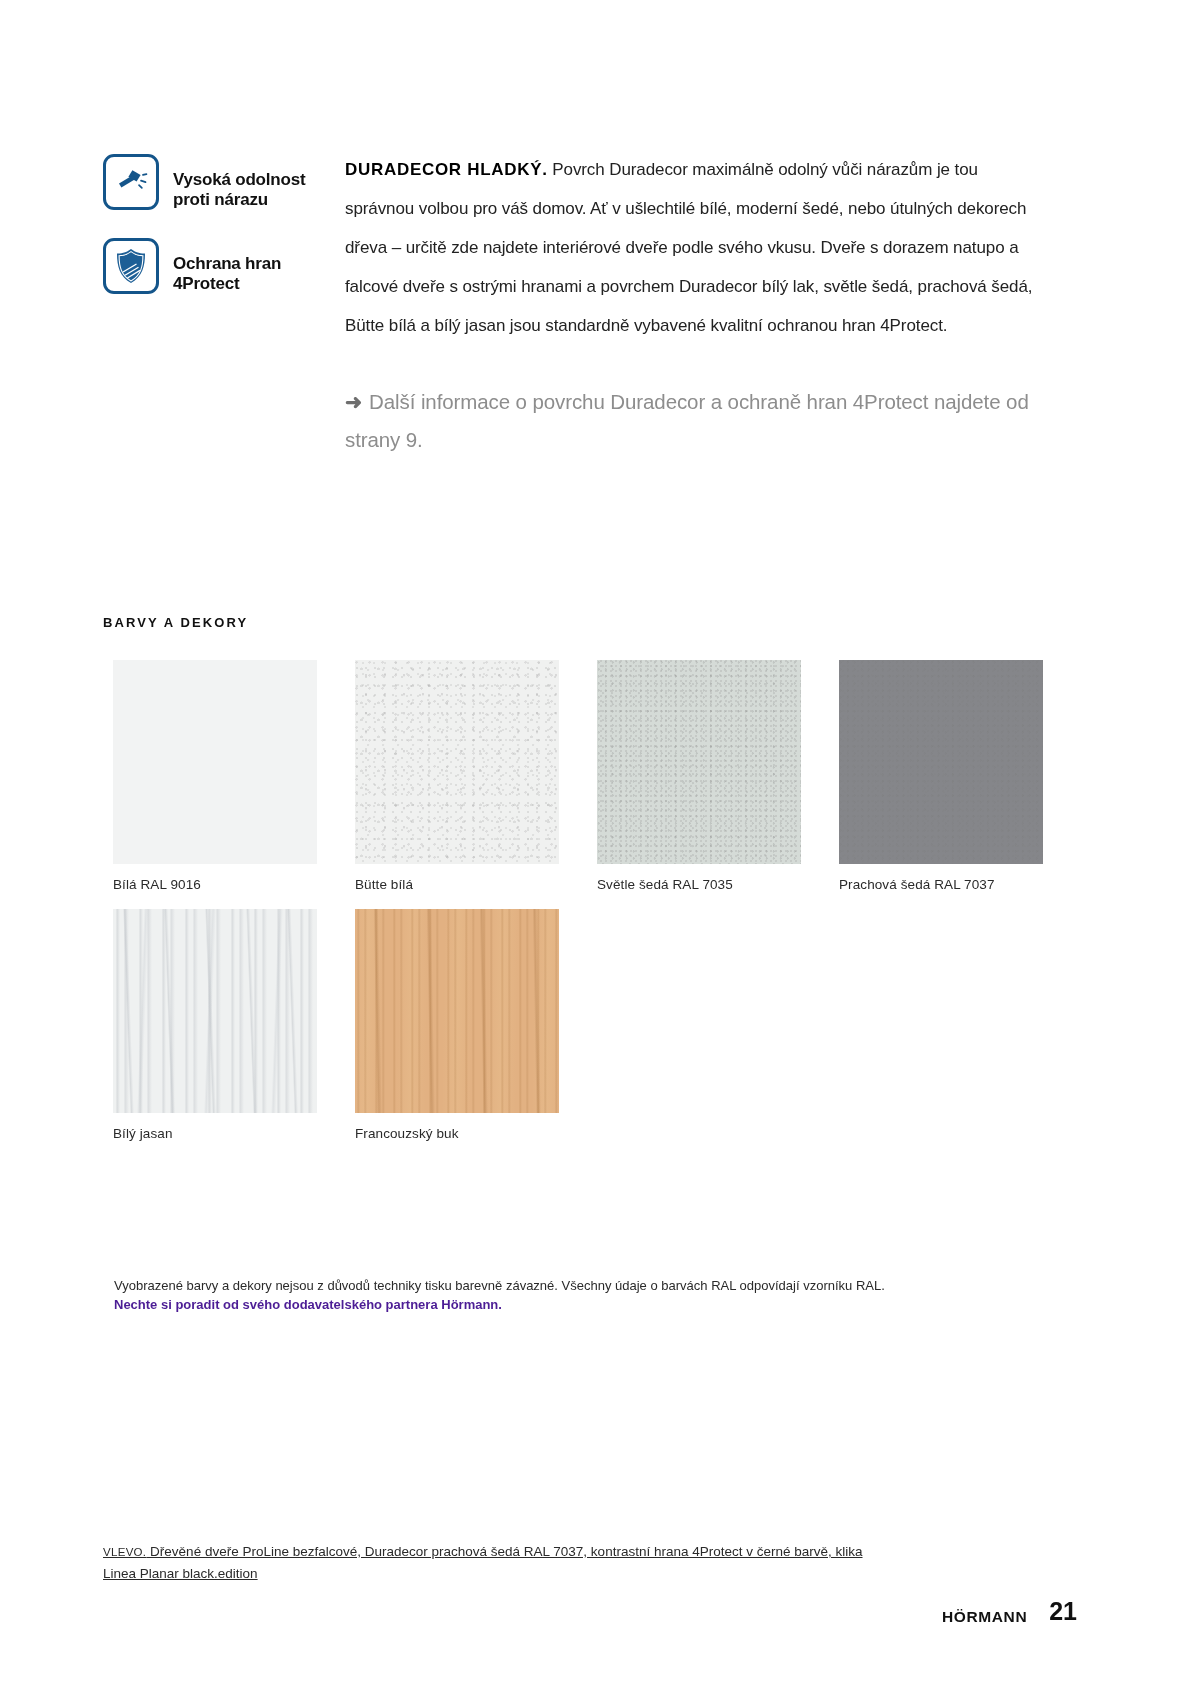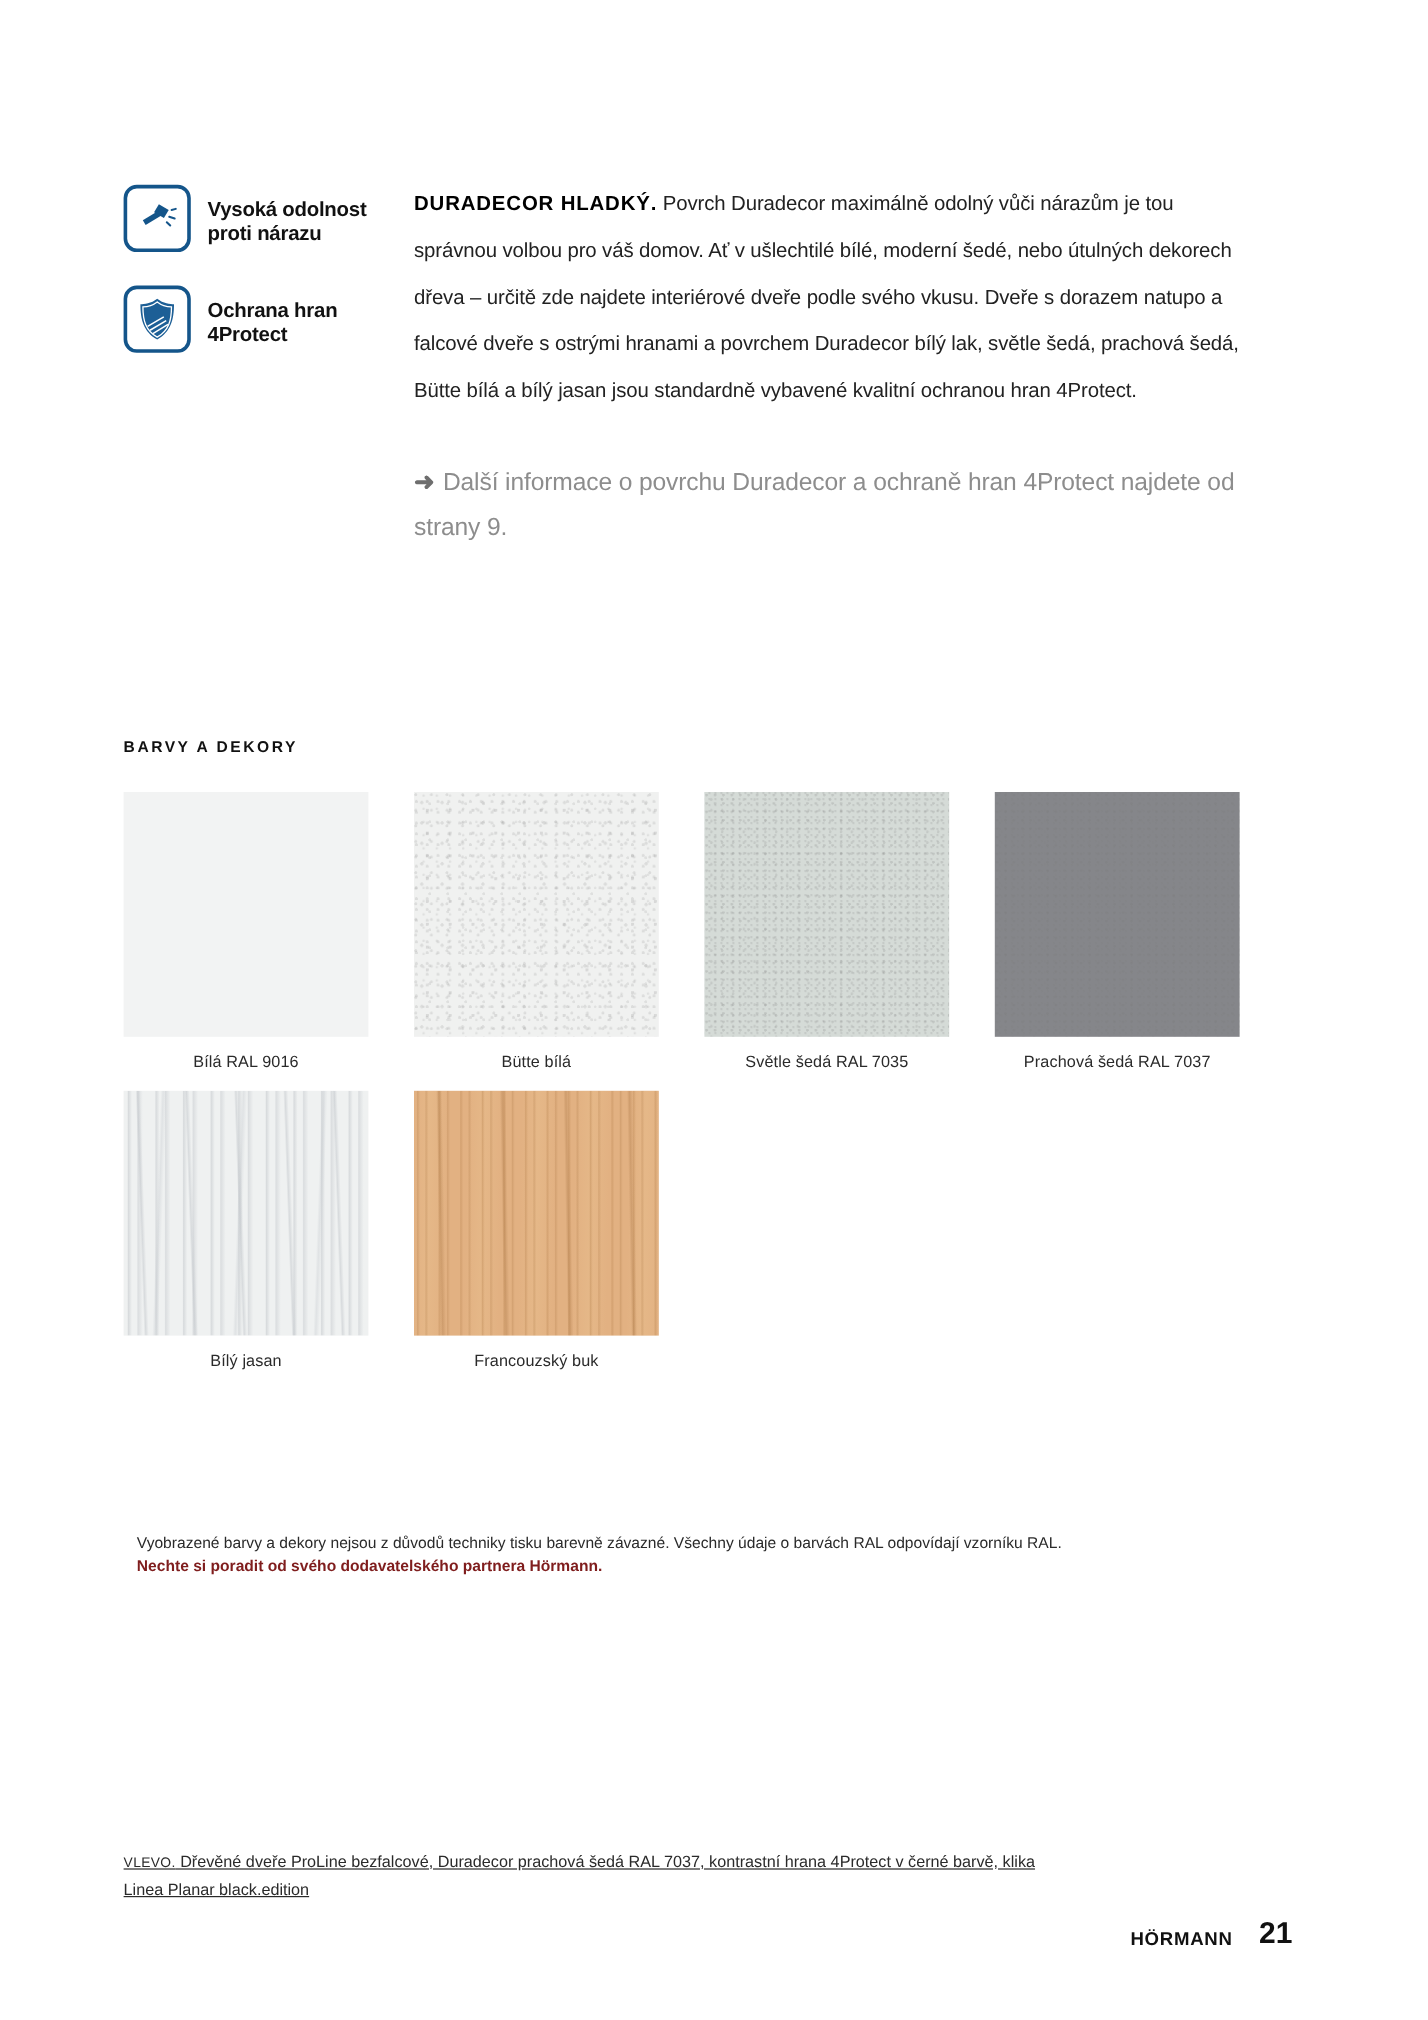--- a/index.html
+++ b/index.html
@@ -31,21 +31,21 @@
     align-items: flex-start;
   }
 
   .features {
     width: 242px;
     flex: 0 0 242px;
     padding-top: 4px;
   }
   .feature {
     display: flex;
-    align-items: center;
+    align-items: flex-end;
     margin-bottom: 28px;
   }
   .feature-icon {
     width: 56px;
     height: 56px;
     flex: 0 0 56px;
     border: 3px solid #14558a;
     border-radius: 11px;
     display: flex;
     align-items: center;
@@ -99,24 +99,23 @@
     top: 615px;
     font-size: 13px;
     font-weight: bold;
     letter-spacing: 2.1px;
     color: #111111;
   }
 
   
   .swatch-grid {
     position: absolute;
-    left: 103px;
+    left: 113px;
     top: 660px;
     width: 940px;
-    text-align: center;
   }
   .swatch-row {
     display: flex;
     margin-bottom: 16px;
   }
   .swatch-cell {
     width: 204px;
     margin-right: 38px;
   }
   .swatch-cell:last-child { margin-right: 0; }
@@ -217,21 +216,21 @@
   .disclaimer {
     position: absolute;
     left: 114px;
     top: 1256px;
     width: 900px;
     font-size: 13px;
     line-height: 19px;
     color: #2a2a2a;
     margin-top: 20px;
   }
-  .disclaimer .strong { font-weight: bold; color: #7f1d1d; }
+  .disclaimer .strong { font-weight: bold; color: #4c1d95; }
 
   
   .caption {
     position: absolute;
     left: 103px;
     top: 1541px;
     width: 760px;
     font-size: 13.5px;
     line-height: 21px;
     color: #2a2a2a;

